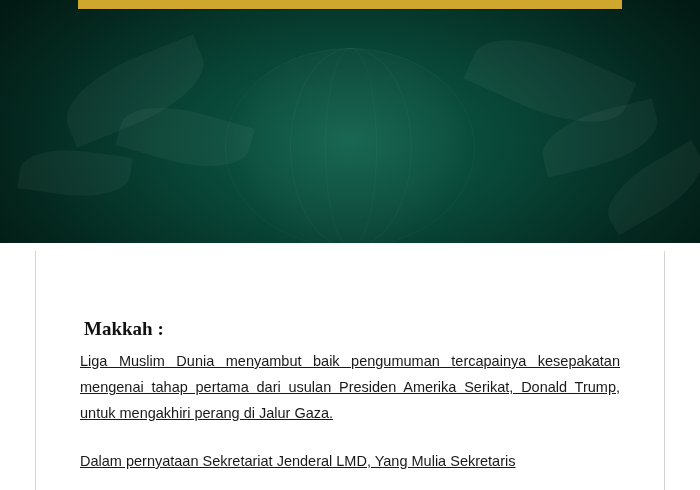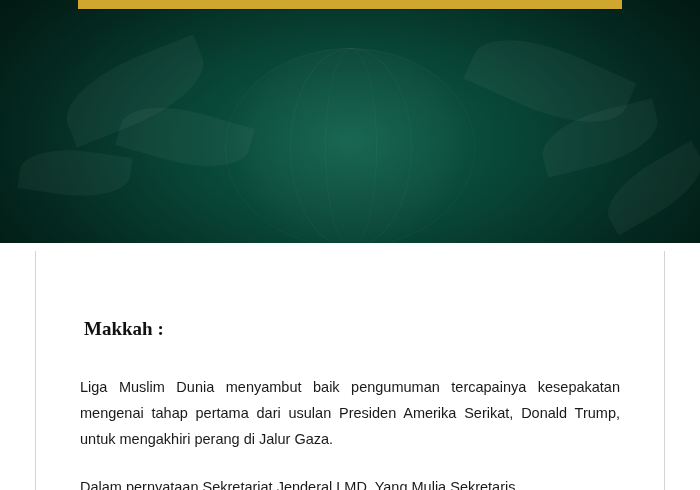--- a/index.html
+++ b/index.html
@@ -117,30 +117,31 @@
     left: 80px;
     right: 80px;
     top: 75px;
   }
 
   .city-label {
     font-family: "Liberation Serif", serif;
     font-size: 19px;
     font-weight: bold;
     color: #111111;
-    margin: 0 0 34px 4px;
+    margin: 0 0 8px 4px;
   }
 
   .para {
     font-family: "Liberation Sans", sans-serif;
     font-size: 14.5px;
     line-height: 26px;
     color: #1a1a1a;
     text-align: justify;
     margin: 0 0 22px 0;
+    text-decoration: underline;
   }
   .para:last-child { margin-bottom: 0; }
 </style>
 </head>
 <body>
 
 <div class="page">
 
   <div class="header">
     <div class="globe"></div>

